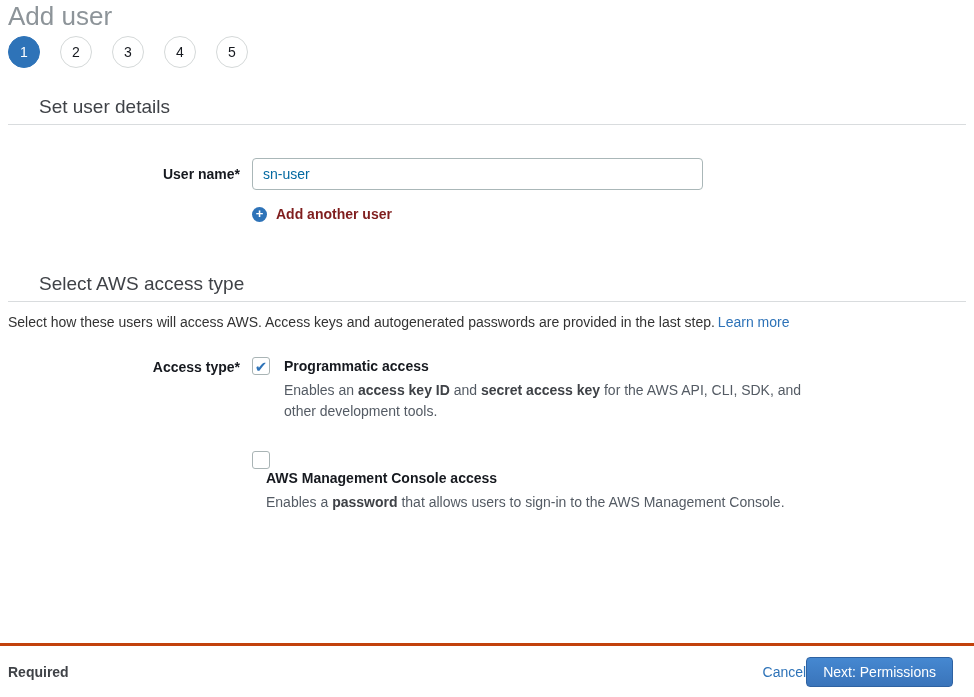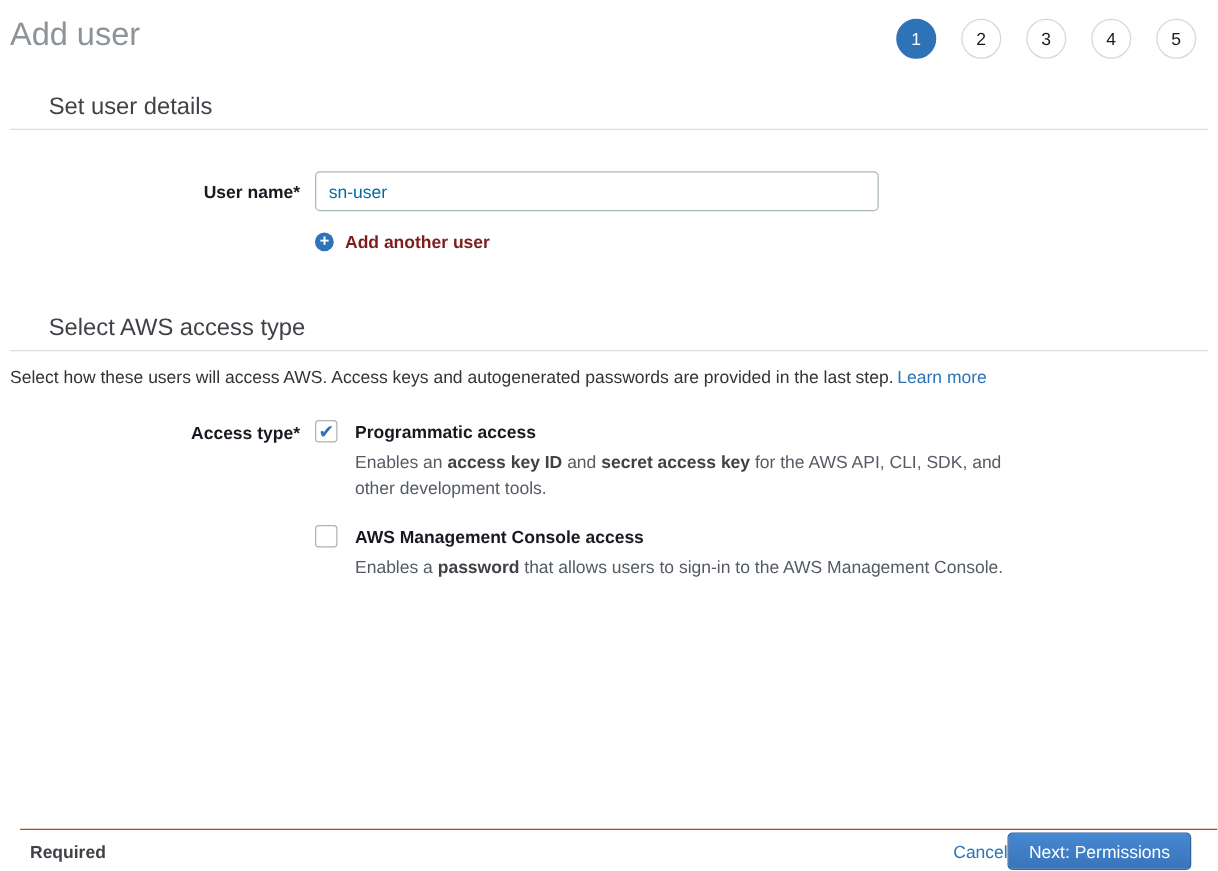--- a/index.html
+++ b/index.html
@@ -12,21 +12,21 @@
     position: relative;
     overflow: hidden;
   }
   .page { padding: 0 8px; }
 
   
   .header-row {
     display: flex;
     justify-content: space-between;
     align-items: flex-start;
-    padding-top: 11px;
+    flex-direction: column;
   }
   .page-title {
     font-size: 26px;
     font-weight: 400;
     color: #8d9499;
     line-height: 32px;
   }
   .steps {
     display: flex;
     gap: 20px;
@@ -124,21 +124,21 @@
     font-weight: bold;
     color: #7f1d1d;
     font-size: 14px;
   }
 
   
   .form-row.access { margin-top: 25px; }
   .form-row.access .form-label { line-height: 19px; padding-top: 1px; }
   .options { margin-left: 12px; }
   .option { display: flex; }
-  .option + .option { margin-top: 19px; }
+  .option + .option { margin-top: 29px; flex-direction: column; }
   .checkbox {
     width: 18px; height: 18px;
     border: 1px solid #a9b4b5;
     border-radius: 3px;
     background: #fff;
     flex: none;
     margin-top: 0px;
     display: flex; align-items: center; justify-content: center;
     cursor: pointer;
   }
@@ -161,23 +161,23 @@
     max-width: 530px;
     color: #545b64;
     font-size: 14px;
     line-height: 21px;
   }
   .option-desc b { color: #3f4247; }
 
   
   .footer {
     position: absolute;
-    left: 16px; right: 0; bottom: 0;
-    height: 34px;
-    border-top: 1px solid #c2410c;
+    left: 0; right: 0; bottom: 0;
+    height: 54px;
+    border-top: 3px solid #c2410c;
     background: #fff;
     display: flex;
     align-items: center;
     padding: 0 8px;
   }
   .required-note { font-weight: bold; color: #3f4247; }
   .footer-actions {
     margin-left: auto;
     display: flex;
     align-items: center;

